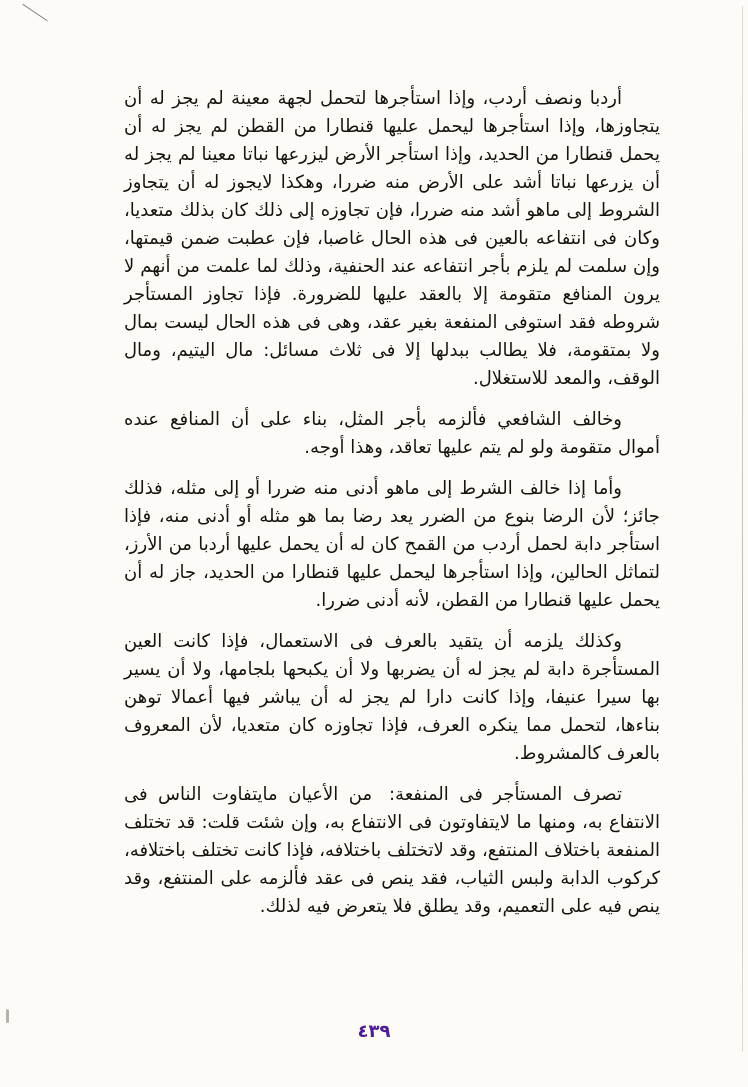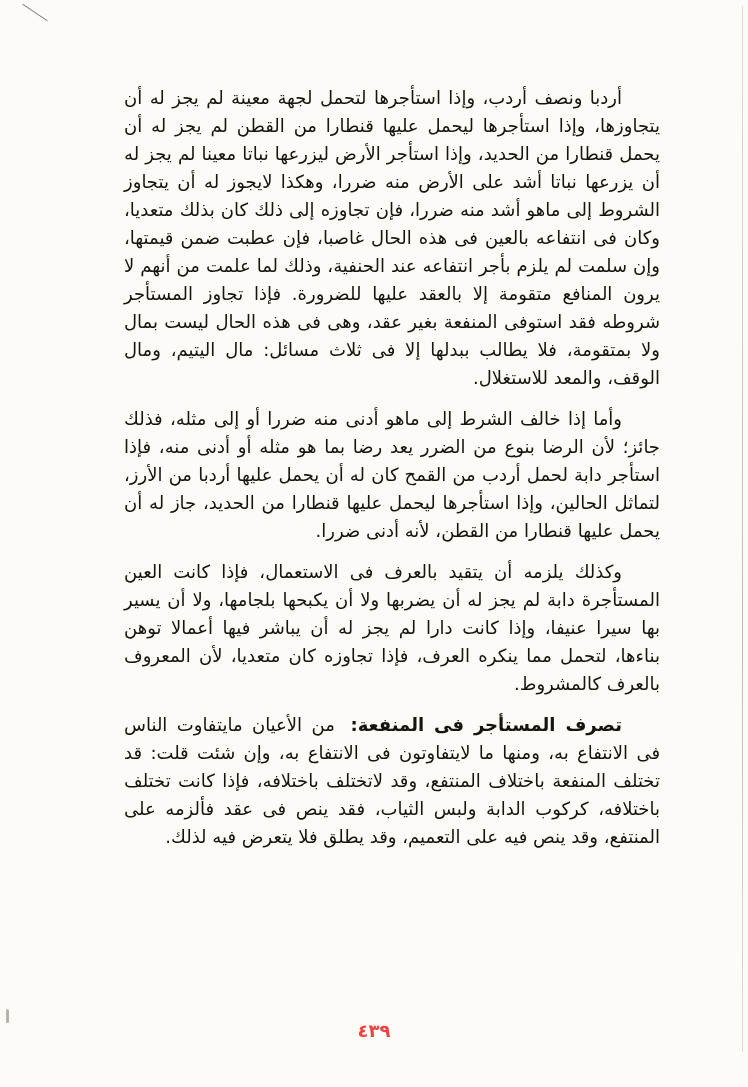--- a/index.html
+++ b/index.html
@@ -60,47 +60,48 @@
     font-size: 18px;
     line-height: 28px;
     letter-spacing: 0;
     margin-left: 36px;
   }
   .text-block p {
     margin: 0 0 13px 0;
     text-indent: 38px;
   }
   .lead {
-    font-weight: bold;
+    font-weight: normal;
     margin-inline-end: 0.35em;
   }
   .page-number {
     position: absolute;
     bottom: 46px;
     left: 0;
     right: 0;
     text-align: center;
     direction: rtl;
     font-size: 18px;
     font-weight: bold;
-    color: #ef4444;
+    color: #4c1d95;
   }
 </style>
 </head>
 <body>
 
 <div class="page">
 
   <div class="artifact-top-left"></div>
   <div class="artifact-right-edge"></div>
   <div class="artifact-bottom-left"></div>
 
   <main class="text-block">
     <p>أردبا ونصف أردب، وإذا استأجرها لتحمل لجهة معينة لم يجز له أن يتجاوزها، وإذا استأجرها ليحمل عليها قنطارا من القطن لم يجز له أن يحمل قنطارا من الحديد، وإذا استأجر الأرض ليزرعها نباتا معينا لم يجز له أن يزرعها نباتا أشد على الأرض منه ضررا، وهكذا لايجوز له أن يتجاوز الشروط إلى ماهو أشد منه ضررا، فإن تجاوزه إلى ذلك كان بذلك متعديا، وكان فى انتفاعه بالعين فى هذه الحال غاصبا، فإن عطبت ضمن قيمتها، وإن سلمت لم يلزم بأجر انتفاعه عند الحنفية، وذلك لما علمت من أنهم لا يرون المنافع متقومة إلا بالعقد عليها للضرورة. فإذا تجاوز المستأجر شروطه فقد استوفى المنفعة بغير عقد، وهى فى هذه الحال ليست بمال ولا بمتقومة، فلا يطالب ببدلها إلا فى ثلاث مسائل: مال اليتيم، ومال الوقف، والمعد للاستغلال.</p>
 
+    <p>وخالف الشافعي فألزمه بأجر المثل، بناء على أن المنافع عنده أموال متقومة ولو لم يتم عليها تعاقد، وهذا أوجه.</p>
 
     <p>وأما إذا خالف الشرط إلى ماهو أدنى منه ضررا أو إلى مثله، فذلك جائز؛ لأن الرضا بنوع من الضرر يعد رضا بما هو مثله أو أدنى منه، فإذا استأجر دابة لحمل أردب من القمح كان له أن يحمل عليها أردبا من الأرز، لتماثل الحالين، وإذا استأجرها ليحمل عليها قنطارا من الحديد، جاز له أن يحمل عليها قنطارا من القطن، لأنه أدنى ضررا.</p>
 
     <p>وكذلك يلزمه أن يتقيد بالعرف فى الاستعمال، فإذا كانت العين المستأجرة دابة لم يجز له أن يضربها ولا أن يكبحها بلجامها، ولا أن يسير بها سيرا عنيفا، وإذا كانت دارا لم يجز له أن يباشر فيها أعمالا توهن بناءها، لتحمل مما ينكره العرف، فإذا تجاوزه كان متعديا، لأن المعروف بالعرف كالمشروط.</p>
 
     <p>
       <strong class="lead">تصرف المستأجر فى المنفعة:</strong>
       <span>من الأعيان مايتفاوت الناس فى الانتفاع به، ومنها ما لايتفاوتون فى الانتفاع به، وإن شئت قلت: قد تختلف المنفعة باختلاف المنتفع، وقد لاتختلف باختلافه، فإذا كانت تختلف باختلافه، كركوب الدابة ولبس الثياب، فقد ينص فى عقد فألزمه على المنتفع، وقد ينص فيه على التعميم، وقد يطلق فلا يتعرض فيه لذلك.</span>
     </p>
   </main>

